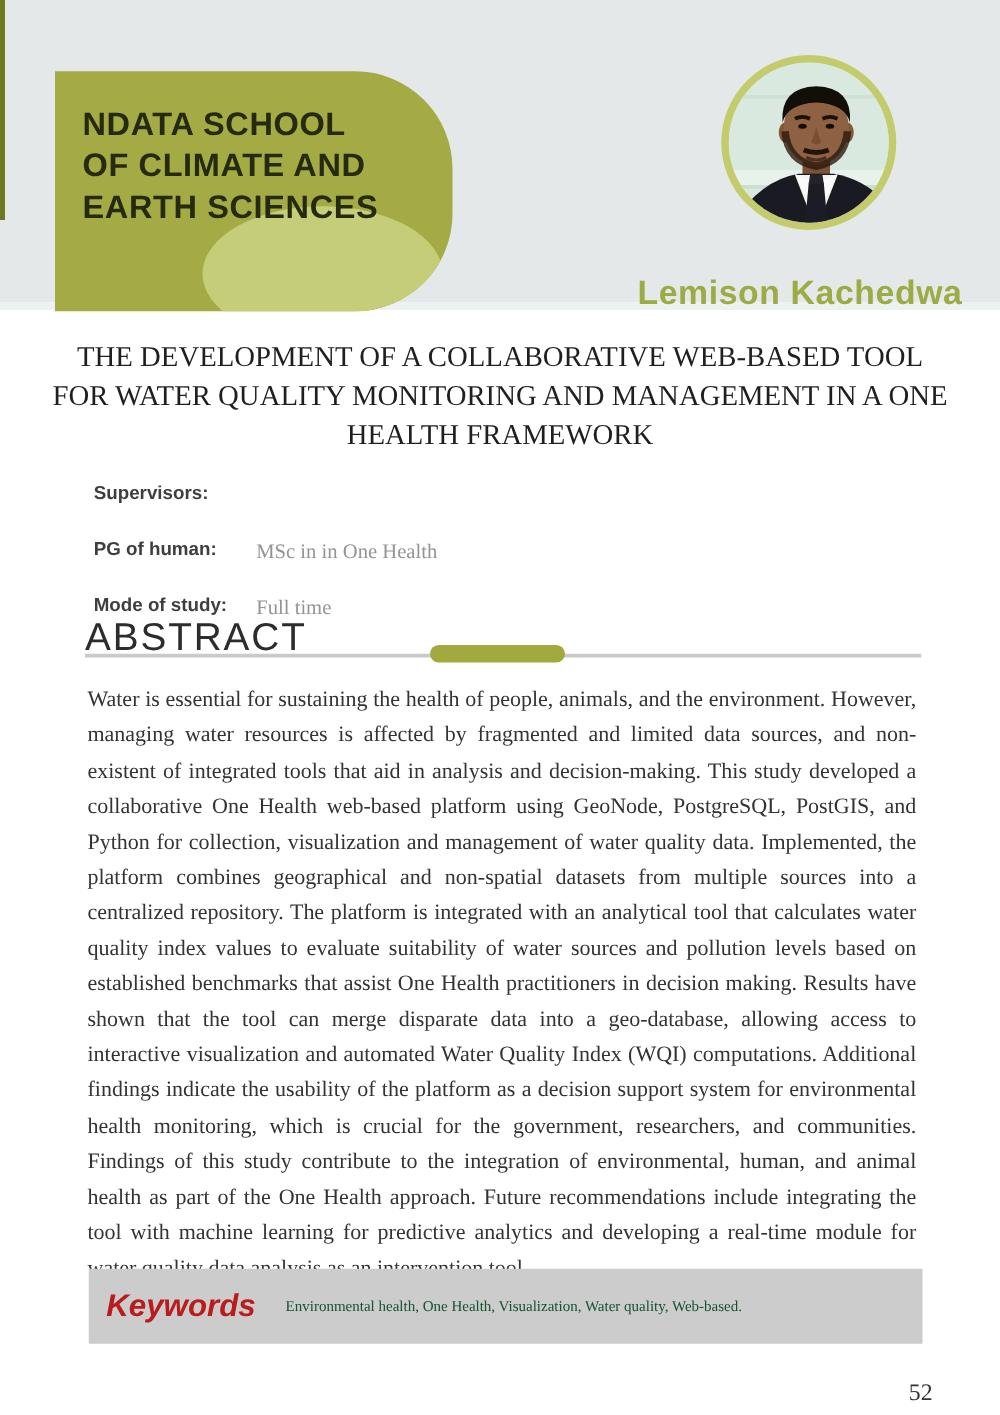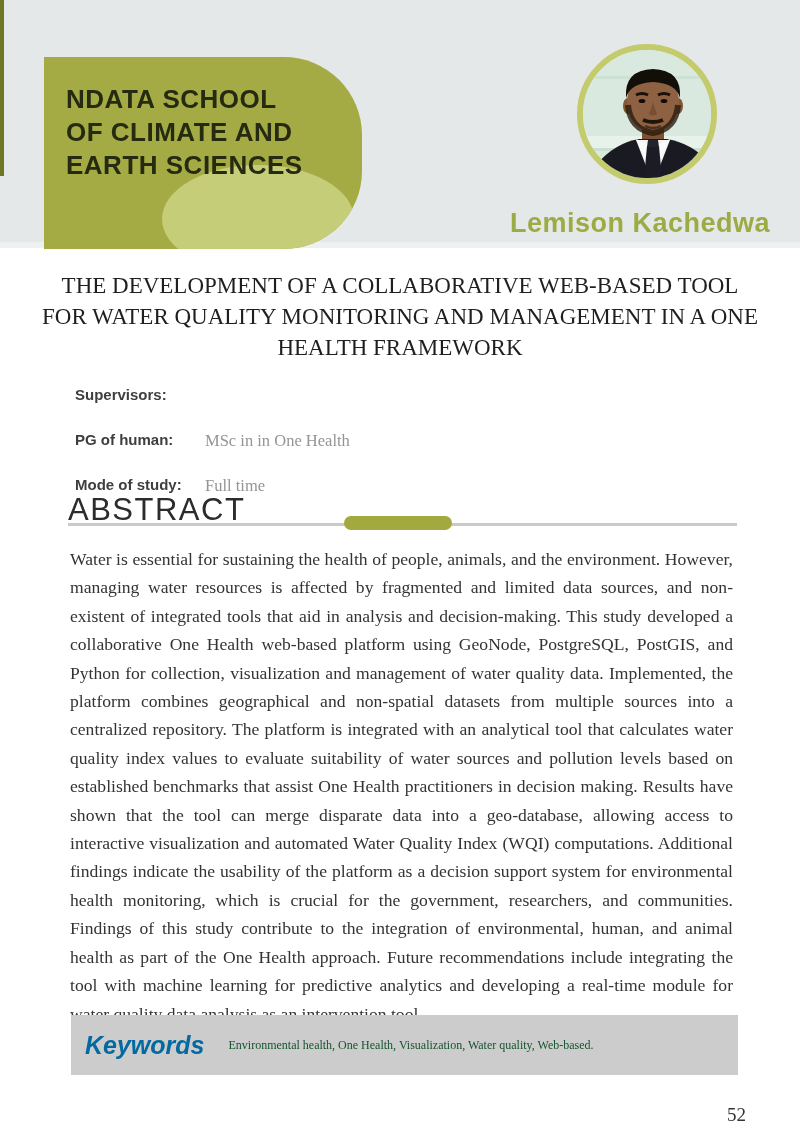--- a/index.html
+++ b/index.html
@@ -69,21 +69,21 @@
     border: 6px solid #c4cb6c;
     border-radius: 50%;
     overflow: hidden;
     background: #d9e9df;
     z-index: 2;
   }
   .portrait svg { display: block; }
 
   .student-name {
     position: absolute;
-    top: 208px; right: 30px;
+    top: 219px; right: 30px;
     font-size: 27px;
     font-weight: 700;
     color: #9cab44;
     letter-spacing: 0.5px;
     z-index: 3;
   }
 
   
   .doc-title {
     position: absolute;
@@ -158,21 +158,21 @@
     width: 667px; height: 60px;
     background: #cccccc;
     display: flex;
     align-items: center;
   }
   .keywords-label {
     margin-left: 14px;
     font-size: 25px;
     font-weight: 700;
     font-style: italic;
-    color: #0369a1;
+    color: #b91c1c;
     flex: 0 0 auto;
   }
   .keywords-value {
     margin-left: 24px;
     font-family: "Liberation Serif", serif;
     font-size: 12px;
     color: #14532d;
   }
 
   

